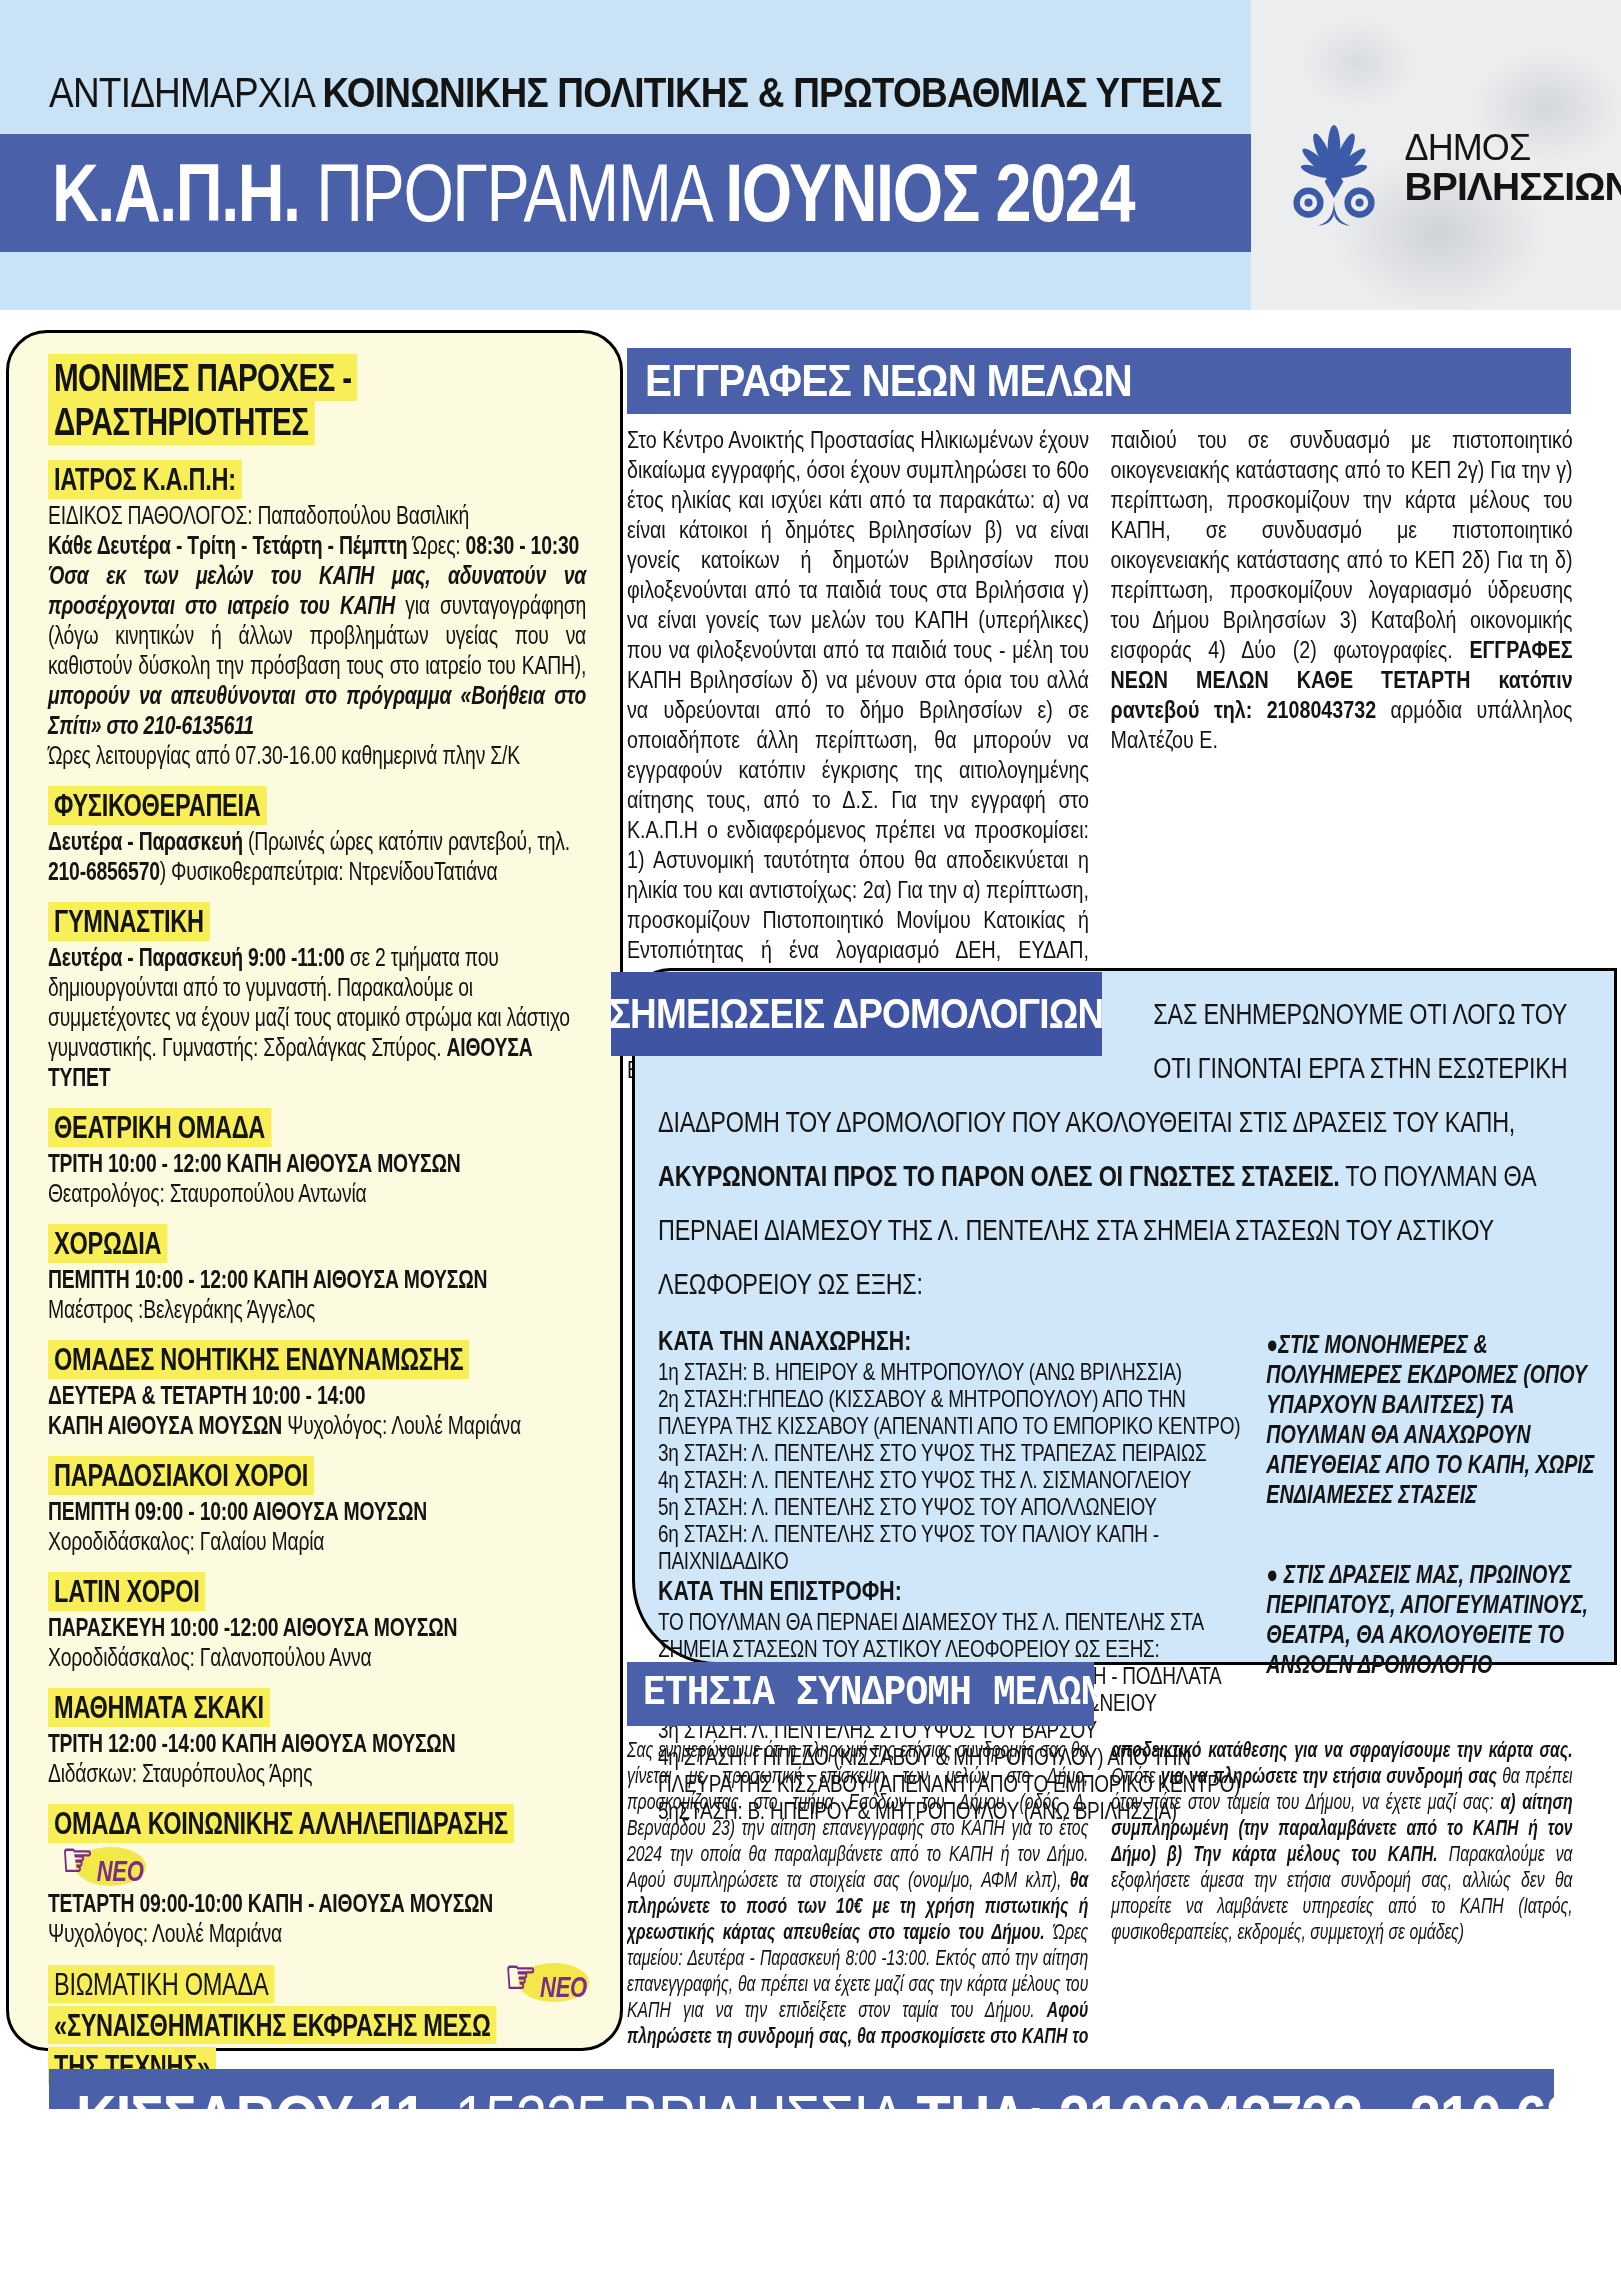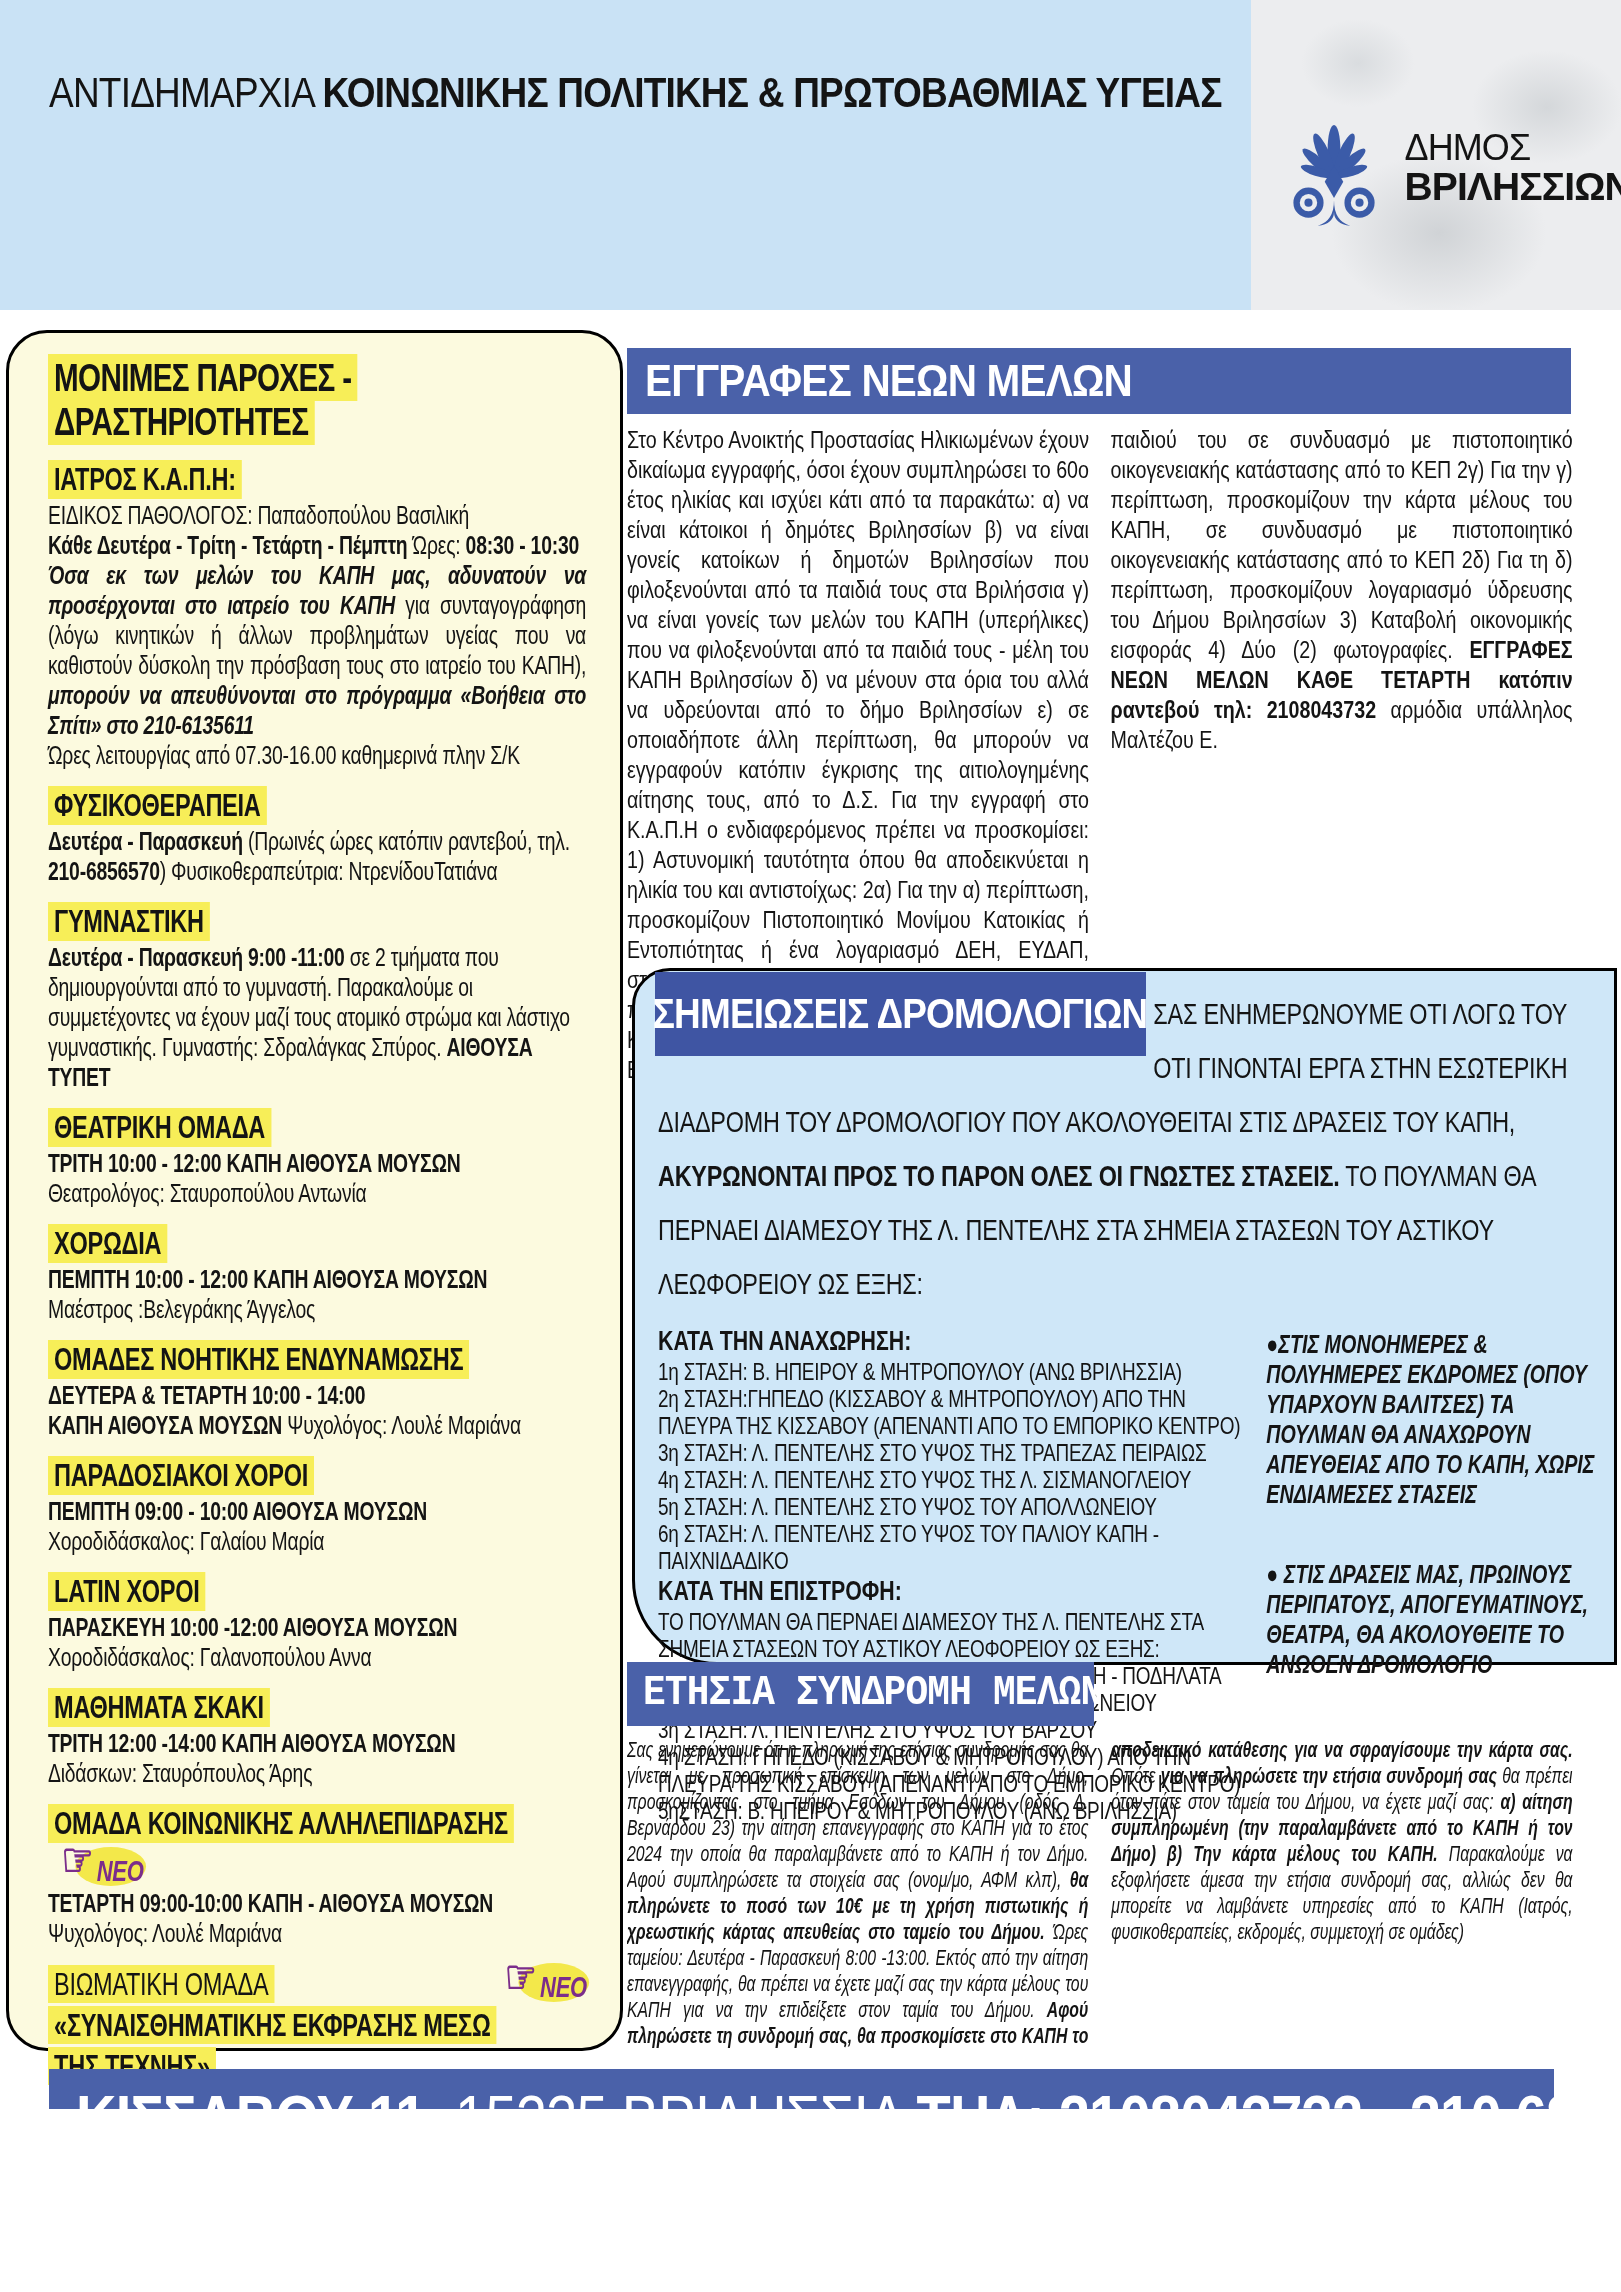--- a/index.html
+++ b/index.html
@@ -55,21 +55,21 @@
   .reg-bar{position:absolute;left:627px;top:348px;width:944px;height:66px;background:var(--blue);}
   .reg-bar span{position:absolute;left:18px;top:7.2px;font-size:45px;font-weight:bold;color:#fff;letter-spacing:-0.9px;
       white-space:nowrap;transform:scaleX(0.9);transform-origin:0 0;}
   .reg-text{position:absolute;left:627px;top:425px;width:1182px;height:665px;transform:scaleX(0.8);
       transform-origin:0 0;column-count:2;column-gap:27px;column-fill:auto;
       font-size:24.6px;line-height:30px;text-align:justify;overflow:hidden;}
 
   
   .notes-box{position:absolute;left:632px;top:968px;width:985px;height:697px;background:var(--notesblue);
       border:3.6px solid #000;border-radius:38px 0 0 85px;}
-  .notes-title{position:absolute;left:655px;top:972px;width:491px;height:84px;background:var(--darkblue);
+  .notes-title{position:absolute;left:611px;top:972px;width:491px;height:84px;background:var(--darkblue);
       display:flex;align-items:center;justify-content:center;}
   .notes-title span{font-size:42px;font-weight:bold;color:#fff;letter-spacing:-0.9px;white-space:nowrap;
       transform:scaleX(0.88);}
   .notes-inner{position:absolute;left:23px;top:16px;width:1191px;transform:scaleX(0.79);transform-origin:0 0;}
   .notes-spacer{float:left;width:627px;height:90px;}
   .notes-intro{font-size:29.6px;line-height:54px;letter-spacing:-0.3px;}
   .notes-cols{display:flex;margin-top:12.5px;}
   .stations{flex:1 1 auto;}
   .st-label{font-size:27px;font-weight:bold;line-height:34px;}
   .st{font-size:24px;line-height:27px;letter-spacing:-0.3px;}
@@ -95,20 +95,23 @@
 </head>
 <body>
 
 <div class="page">
 
   <div class="header-band"></div>
   <div class="photo-panel"></div>
 
   <div class="dept-line"><span>ΑΝΤΙΔΗΜΑΡΧΙΑ </span><span class="b">ΚΟΙΝΩΝΙΚΗΣ ΠΟΛΙΤΙΚΗΣ &amp; ΠΡΩΤΟΒΑΘΜΙΑΣ ΥΓΕΙΑΣ</span></div>
 
+  <div class="kapi-bar">
+    <div class="kapi-bar-text"><span class="b">Κ.Α.Π.Η. </span><span>ΠΡΟΓΡΑΜΜΑ </span><span class="b">ΙΟΥΝΙΟΣ  2024</span></div>
+  </div>
 
   <div class="logo-box">
     <svg class="logo-mark" viewBox="0 0 100 110" xmlns="http://www.w3.org/2000/svg">
       <g fill="#3b5ba8">
         <g transform="translate(50,62)">
           <ellipse rx="5.5" ry="21" cy="-24" transform="rotate(0)"></ellipse>
           <ellipse rx="5" ry="19" cy="-22" transform="rotate(24)"></ellipse>
           <ellipse rx="5" ry="19" cy="-22" transform="rotate(-24)"></ellipse>
           <ellipse rx="4.5" ry="17" cy="-19" transform="rotate(48)"></ellipse>
           <ellipse rx="4.5" ry="17" cy="-19" transform="rotate(-48)"></ellipse>

